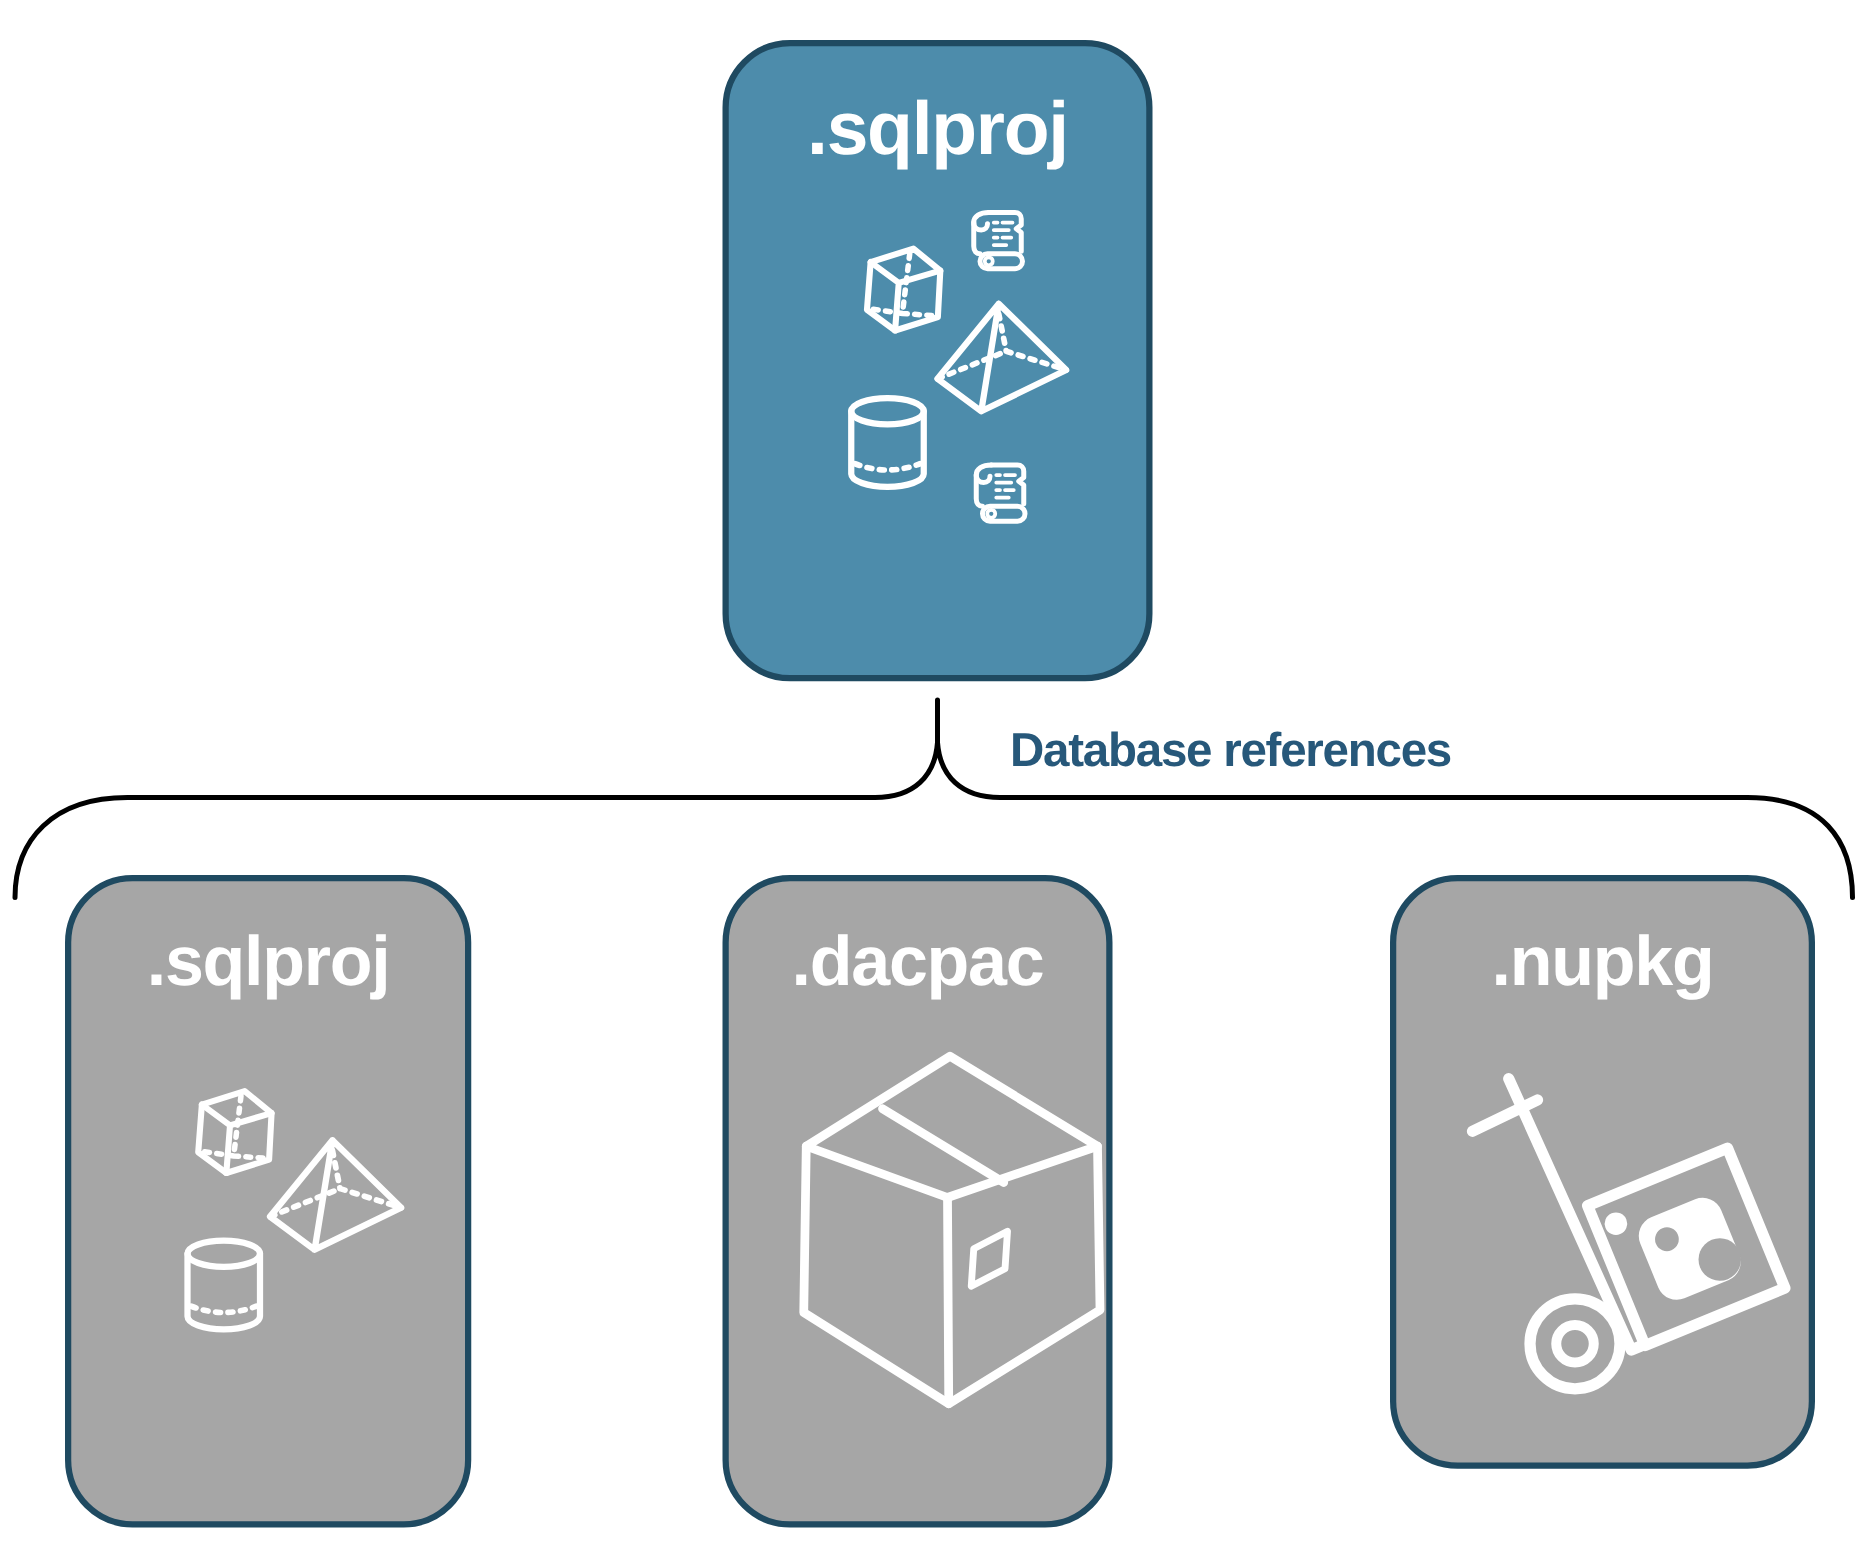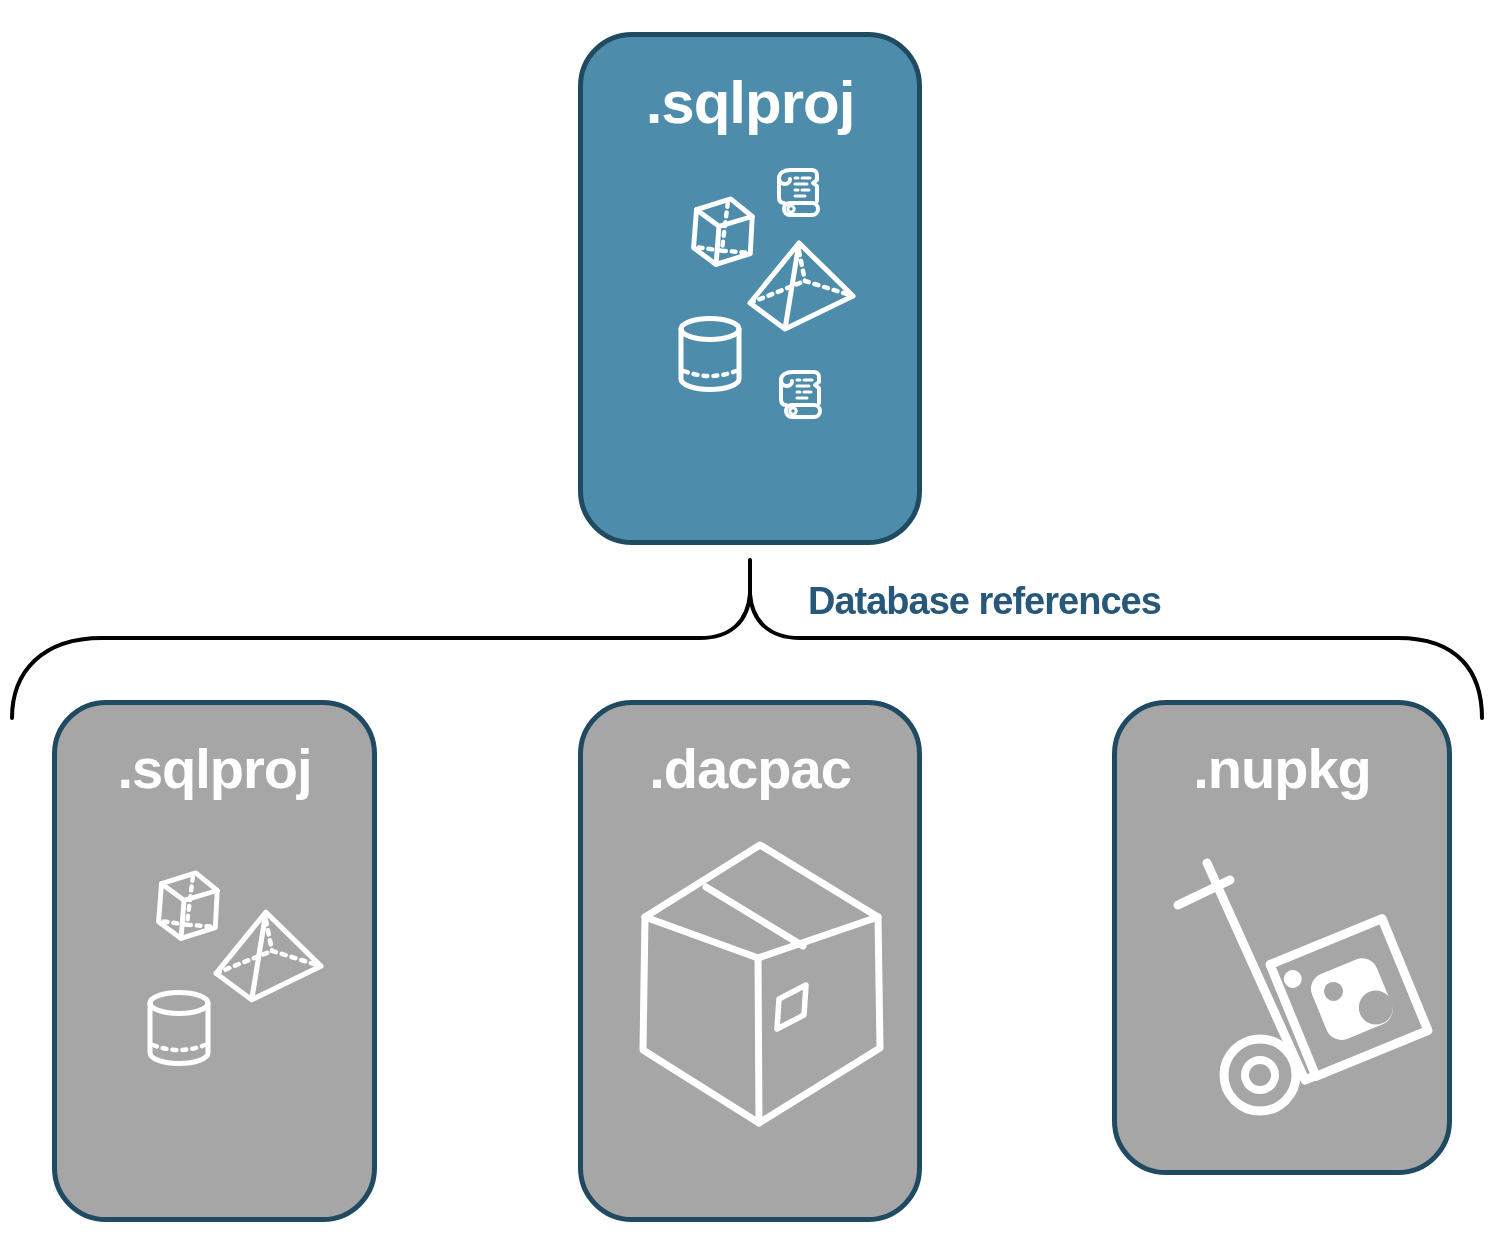--- a/index.html
+++ b/index.html
@@ -106,21 +106,21 @@
 
     <span class="icon" style="left:88px;top:285px;">
       <svg width="68" height="78" viewBox="0 0 68 78">
         <ellipse class="s" stroke-width="5" cx="34" cy="13" rx="29" ry="10.5"></ellipse>
         <path class="s" stroke-width="5" d="M5 13 L5 63 M63 13 L63 63 M5 63 A29 10.5 0 0 0 63 63"></path>
         <path class="s dash" stroke-width="4.5" d="M8 55 Q34 65 60 55"></path>
       </svg>
     </span>
   </div>
 
-  <div class="node child" style="left:578px;top:700px;width:344px;height:522px;">
+  <div class="node child" style="left:578px;top:700px;width:312px;height:522px;">
     <div class="node-title">.dacpac</div>
 
     <span class="icon" style="left:60px;top:140px;">
       <svg width="240" height="285" viewBox="0 0 240 285">
         <path class="s" stroke-width="7" d="M117 0 L2 72 L115 113 L235 72 Z"></path>
         <path class="s" stroke-width="7" d="M2 72 L0 205 L116 278 L237 203 L235 72"></path>
         <path class="s" stroke-width="7" d="M115 113 L116 278"></path>
         <path class="s" stroke-width="7" d="M63 42 L160 101"></path>
         <path class="s" stroke-width="5.5" d="M136 154 L163 140 L161 170 L134 184 Z"></path>
       </svg>

